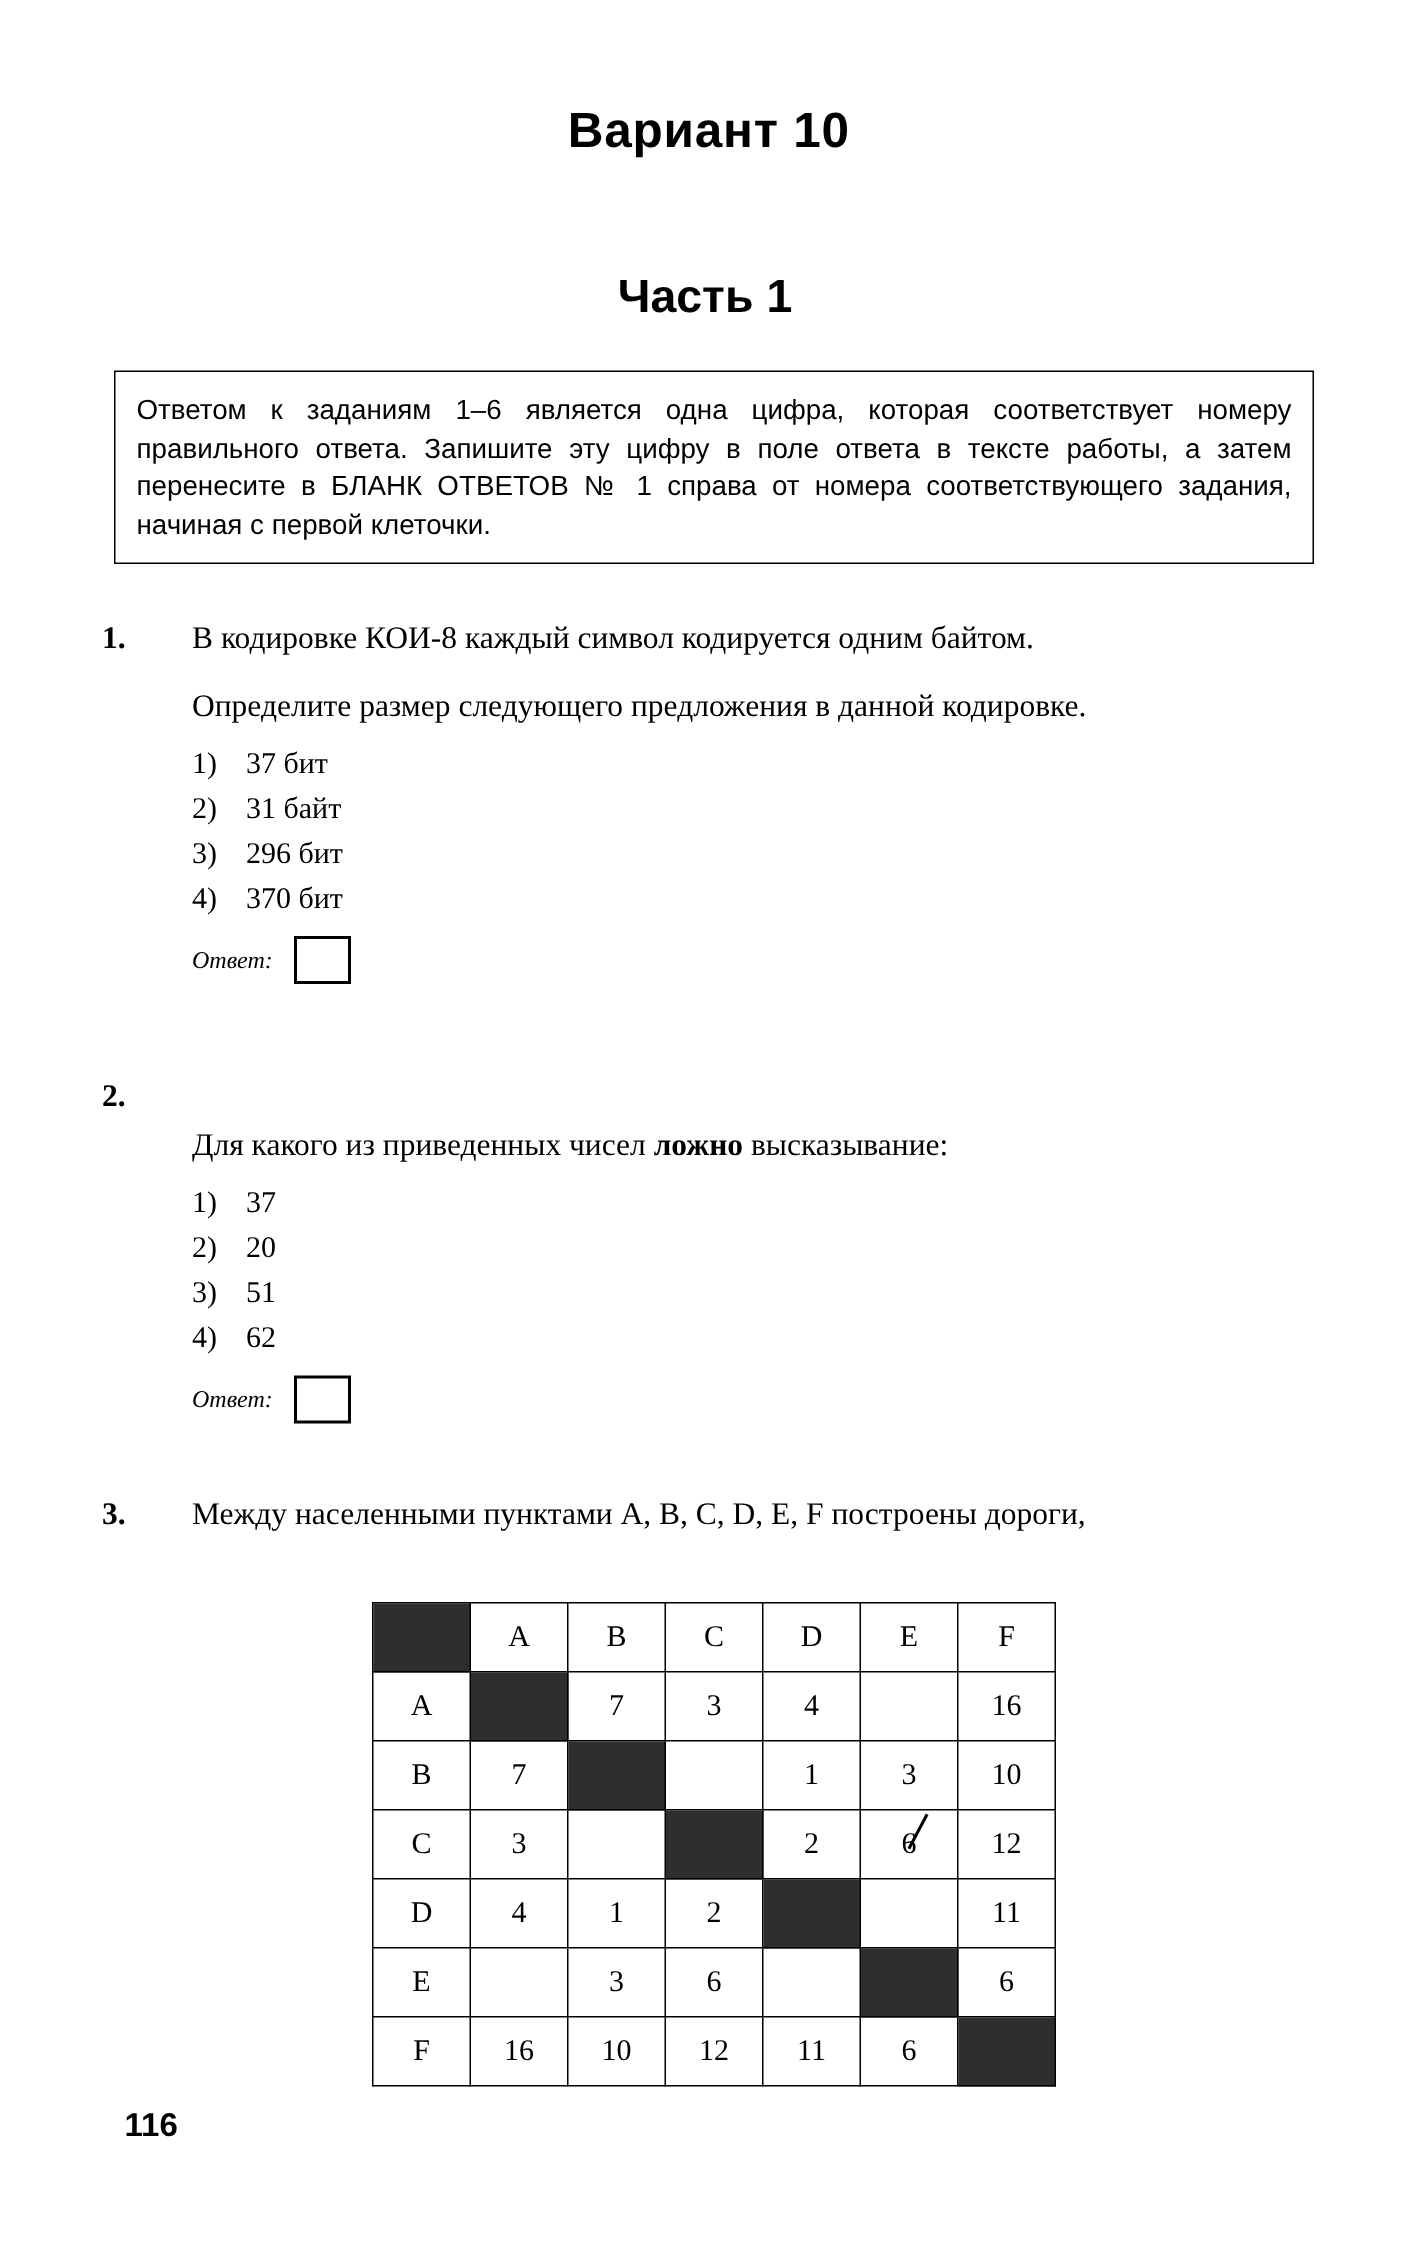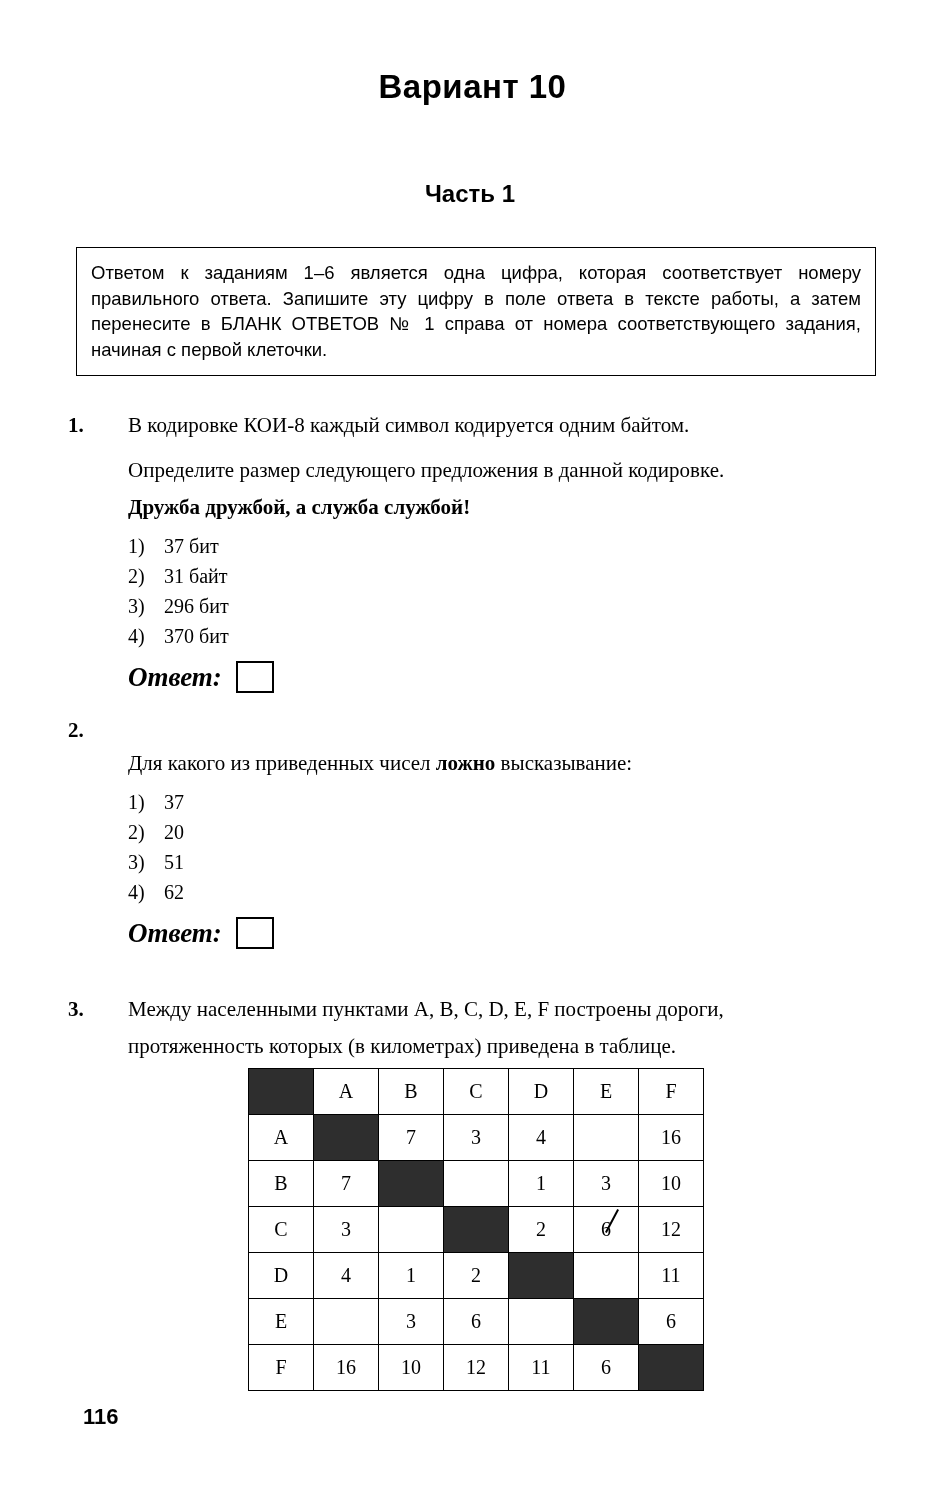--- a/index.html
+++ b/index.html
@@ -33,21 +33,21 @@
     letter-spacing: 0.5px;
   }
   .part-title {
     position: absolute;
     top: 180px;
     left: 0;
     width: 940px;
     text-align: center;
     font-family: "Liberation Sans", sans-serif;
     font-weight: bold;
-    font-size: 24px;
+    font-size: 31px;
   }
   .instruction-box {
     position: absolute;
     top: 247px;
     left: 76px;
     width: 800px;
     border: 1.5px solid #000;
     box-sizing: border-box;
     padding: 12px 14px 13px 14px;
     font-family: "Liberation Sans", sans-serif;
@@ -99,23 +99,22 @@
   .opt-text {
     flex: 1 1 auto;
   }
   .answer-row {
     display: flex;
     align-items: center;
     margin-top: 10px;
   }
   .answer-label {
     font-style: italic;
-    font-size: 27px;
+    font-size: 16px;
     margin-right: 14px;
-    font-weight: bold;
   }
   .answer-box {
     width: 38px;
     height: 32px;
     border: 2px solid #000;
     box-sizing: border-box;
     background: #fff;
   }
   
   .dist-table-wrap {
@@ -177,21 +176,20 @@
 
   <div class="part-title">Часть 1</div>
 
   <div class="instruction-box">Ответом к заданиям 1–6 является одна цифра, которая соответствует номеру правильного ответа. Запишите эту цифру в поле ответа в тексте работы, а затем перенесите в БЛАНК ОТВЕТОВ № 1 справа от номера соответствующего задания, начиная с первой клеточки.</div>
 
   <div class="task">
     <div class="task-num" style="top:413px;">1.</div>
     <div class="task-body" style="top:410px;">
       <p class="q-line">В кодировке КОИ-8 каждый символ кодируется одним байтом.</p>
       <p class="q-line spaced">Определите размер следующего предложения в данной кодировке.</p>
-      <p class="q-line"><b class="strong">Дружба дружбой, а служба службой!</b></p>
       <div class="options">
         <div class="opt">
           <span class="opt-num">1)</span>
           <span class="opt-text">37 бит</span>
         </div>
         <div class="opt">
           <span class="opt-num">2)</span>
           <span class="opt-text">31 байт</span>
         </div>
         <div class="opt">
@@ -238,21 +236,20 @@
         <span class="answer-label">Ответ:</span>
         <span class="answer-box"></span>
       </div>
     </div>
   </div>
 
   <div class="task">
     <div class="task-num" style="top:997px;">3.</div>
     <div class="task-body" style="top:994px;">
       <p class="q-line">Между населенными пунктами A, B, C, D, E, F построены дороги,</p>
-      <p class="q-line">протяженность которых (в километрах) приведена в таблице.</p>
     </div>
   </div>
 
   <div class="dist-table-wrap">
     <table class="dist">
       <tbody>
           <tr>
         <td class="corner"></td>
         <td class="hdr">A</td>
         <td class="hdr">B</td>

